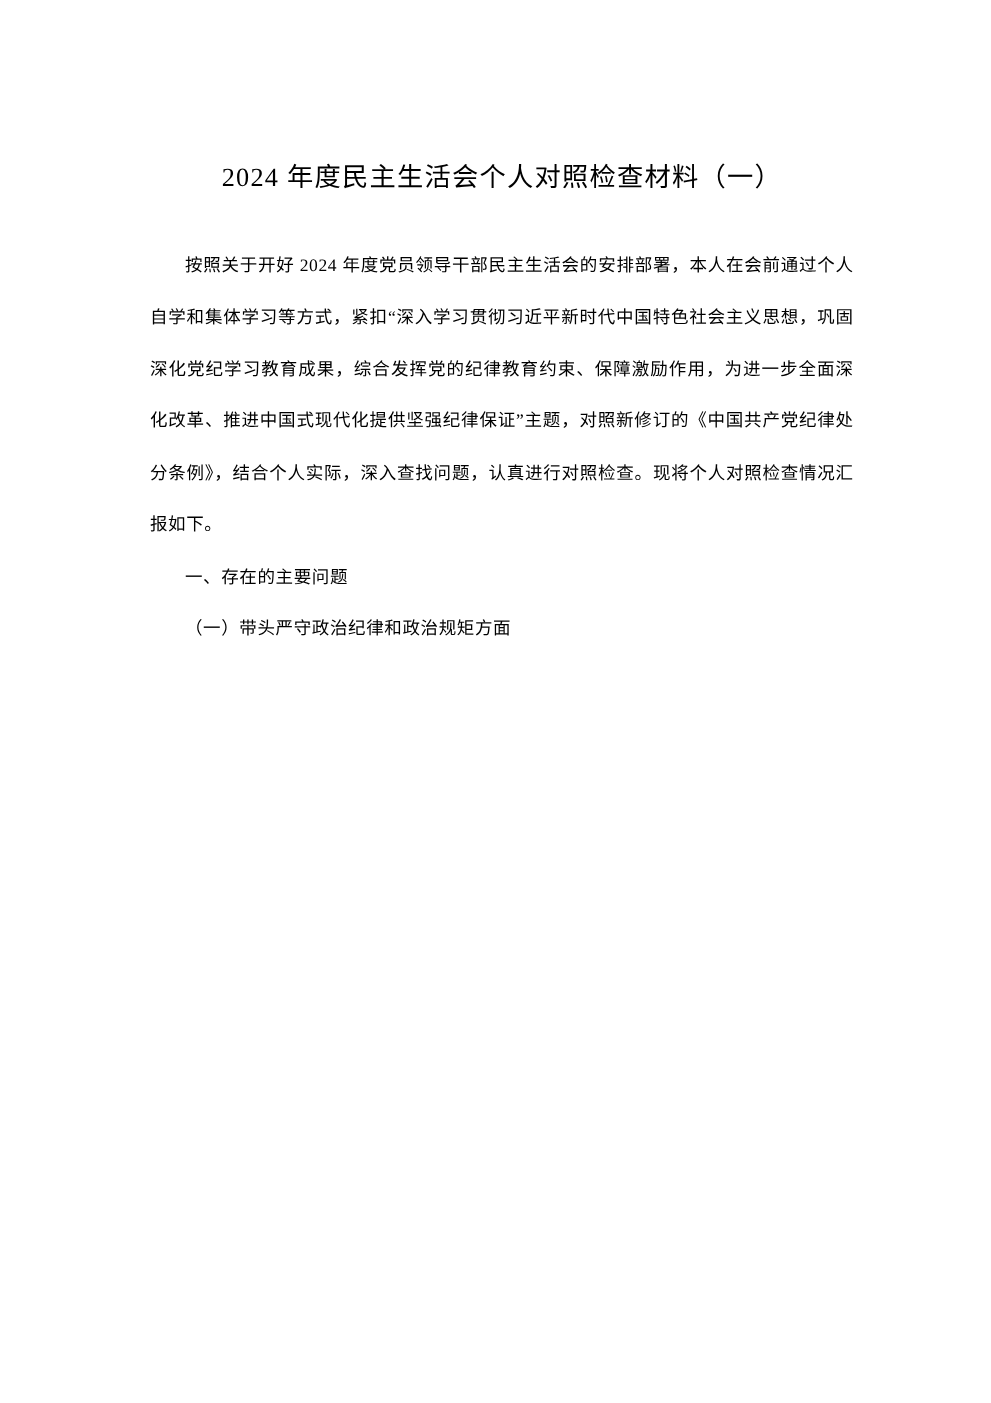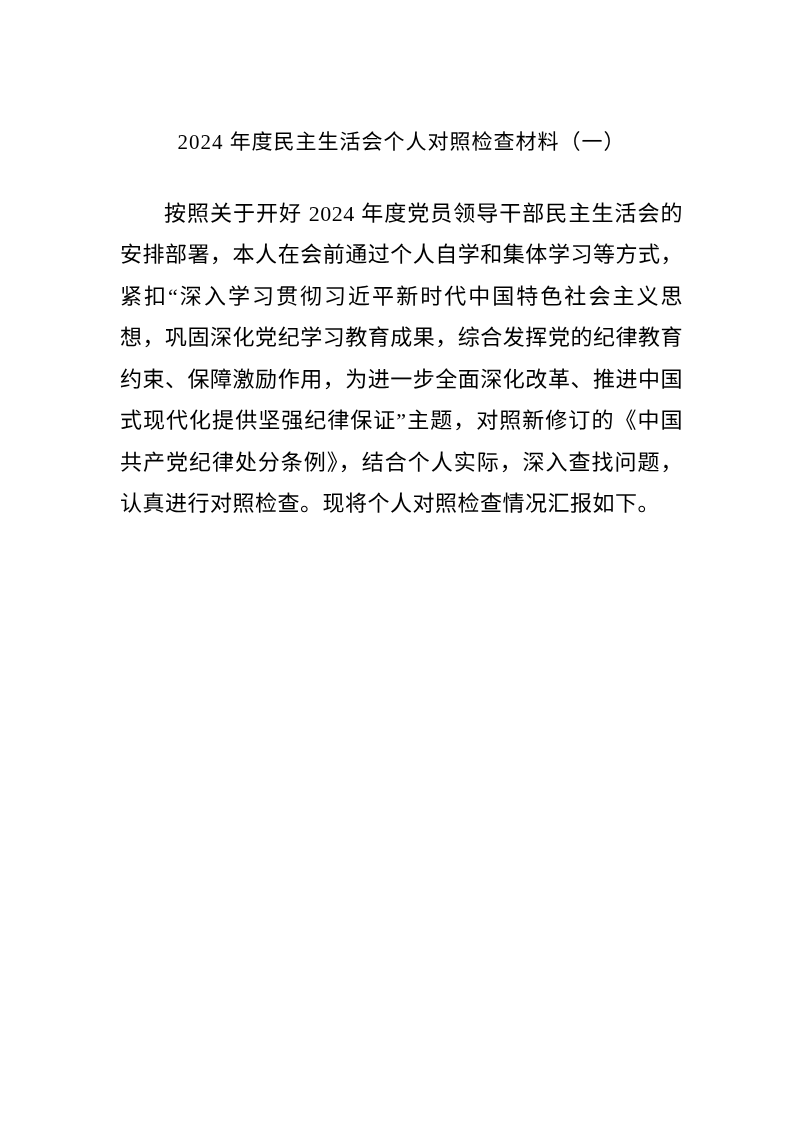--- a/index.html
+++ b/index.html
@@ -27,33 +27,35 @@
     line-height: 41.5px;
     text-align: center;
     letter-spacing: 1px;
     white-space: nowrap;
   }
   .doc-body {
     width: 100%;
   }
   .para {
     margin: 0;
-    font-size: 22px;
+    font-size: 14px;
     line-height: 41.5px;
     letter-spacing: 0.5px;
     text-align: justify;
     text-indent: 2em;
     word-break: break-all;
   }
   .para.heading1,
   .para.heading2 {
     text-align: left;
   }
 </style>
 </head>
 <body>
 
 <div class="page">
   <h1 class="doc-title">2024 年度民主生活会个人对照检查材料（一）</h1>
   <div class="doc-body">
       <p class="para body">按照关于开好 2024 年度党员领导干部民主生活会的安排部署，本人在会前通过个人自学和集体学习等方式，紧扣“深入学习贯彻习近平新时代中国特色社会主义思想，巩固深化党纪学习教育成果，综合发挥党的纪律教育约束、保障激励作用，为进一步全面深化改革、推进中国式现代化提供坚强纪律保证”主题，对照新修订的《中国共产党纪律处分条例》，结合个人实际，深入查找问题，认真进行对照检查。现将个人对照检查情况汇报如下。</p>
+      <p class="para heading1">一、存在的主要问题</p>
+      <p class="para heading2">（一）带头严守政治纪律和政治规矩方面</p>
     </div>
 </div>
 
 </body></html>

